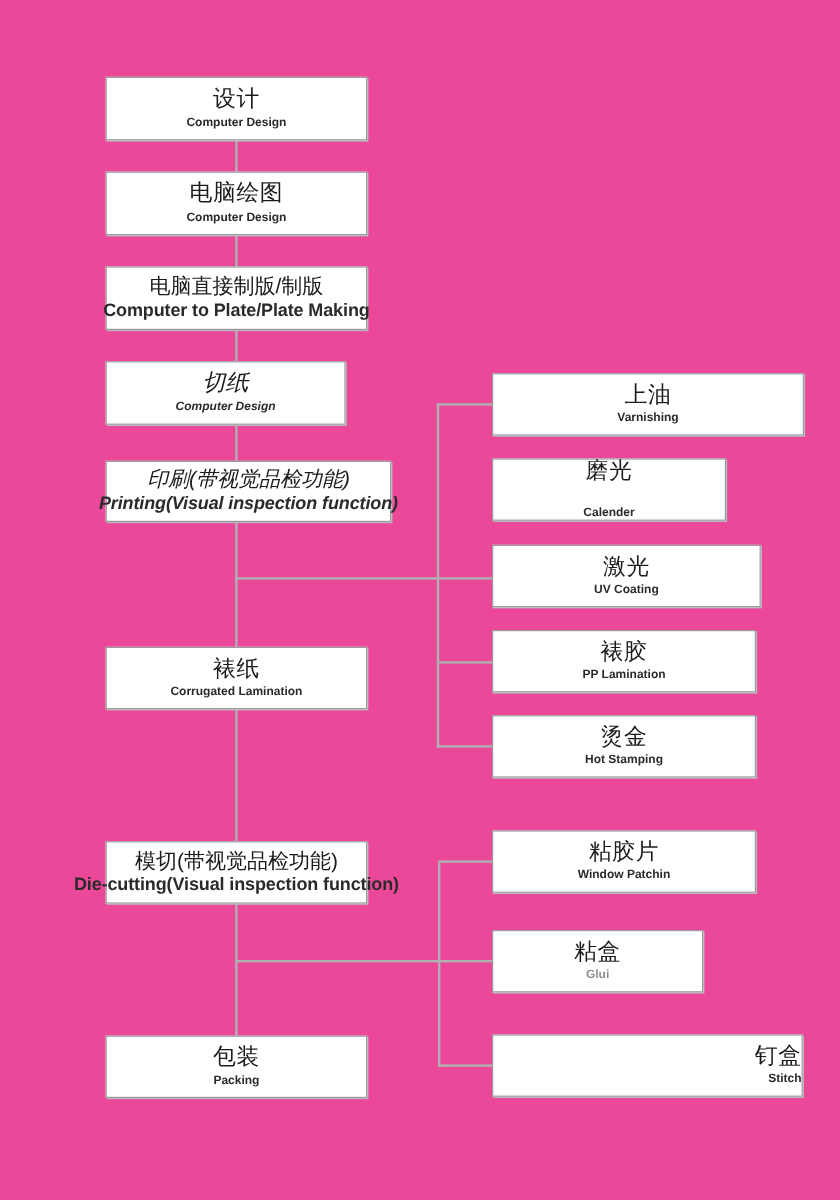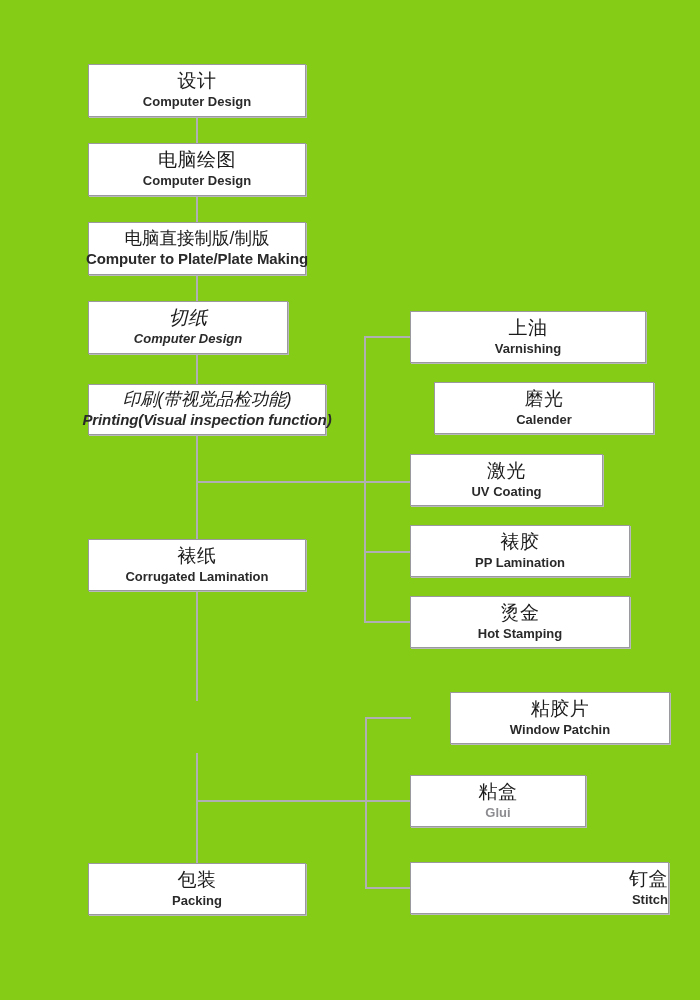--- a/index.html
+++ b/index.html
@@ -8,21 +8,21 @@
     padding: 0;
     background: #ffffff;
   }
   body {
     font-family: "Liberation Sans", "DejaVu Sans", sans-serif;
   }
   #stage {
     position: relative;
     width: 700px;
     height: 1000px;
-    background: #84cc16;
+    background: #ec4899;
     overflow: hidden;
   }
 
   
   .node {
     position: absolute;
     box-sizing: border-box;
     background: #ffffff;
     border: 1px solid #9a9a9e;
     box-shadow: 1px 1px 0 0 #b9b9bd;
@@ -34,21 +34,21 @@
   }
   .node .cn {
     color: #1b1b1b;
     font-size: 19px;
     line-height: 1.05;
     letter-spacing: 0.5px;
     white-space: nowrap;
   }
   .node .en {
     color: #2a2a2a;
-    font-size: 13px;
+    font-size: 10px;
     line-height: 1.1;
     margin-top: 4px;
     font-weight: bold;
     white-space: nowrap;
   }
   
   .node.long .cn { font-size: 17.5px; letter-spacing: 0px; }
   .node.long .en { font-size: 15px; letter-spacing: -0.1px; }
   .node.faint .en { color: #8d8d91; font-weight: bold; }
 
@@ -110,52 +110,56 @@
   <div class="node long" style="left:88px; top:384px; width:238px; height:51px;font-style:italic;">
     <span class="cn">印刷(带视觉品检功能)</span>
     <span class="en">Printing(Visual inspection function)</span>
   </div>
 
   <div class="node" style="left:88px; top:539px; width:218px; height:52px;">
     <span class="cn">裱纸</span>
     <span class="en">Corrugated Lamination</span>
   </div>
 
+  <div class="node long" style="left:88px; top:701px; width:218px; height:52px;">
+    <span class="cn">模切(带视觉品检功能)</span>
+    <span class="en">Die-cutting(Visual inspection function)</span>
+  </div>
 
   <div class="node" style="left:88px; top:863px; width:218px; height:52px;">
     <span class="cn">包装</span>
     <span class="en">Packing</span>
   </div>
 
-  <div class="node" style="left:410px; top:311px; width:236px; height:52px;">
+  <div class="node" style="left:410px; top:311px; width:260px; height:52px;">
     <span class="cn">上油</span>
     <span class="en">Varnishing</span>
   </div>
 
-  <div class="node" style="left:434px; top:382px; width:220px; height:52px;">
+  <div class="node" style="left:410px; top:382px; width:195px; height:52px;justify-content:space-between;">
     <span class="cn">磨光</span>
     <span class="en">Calender</span>
   </div>
 
-  <div class="node" style="left:410px; top:454px; width:193px; height:52px;">
+  <div class="node" style="left:410px; top:454px; width:224px; height:52px;">
     <span class="cn">激光</span>
     <span class="en">UV Coating</span>
   </div>
 
   <div class="node" style="left:410px; top:525px; width:220px; height:52px;">
     <span class="cn">裱胶</span>
     <span class="en">PP Lamination</span>
   </div>
 
   <div class="node" style="left:410px; top:596px; width:220px; height:52px;">
     <span class="cn">烫金</span>
     <span class="en">Hot Stamping</span>
   </div>
 
-  <div class="node" style="left:410px; top:692px; width:220px; height:52px;margin-left:40px;">
+  <div class="node" style="left:410px; top:692px; width:220px; height:52px;">
     <span class="cn">粘胶片</span>
     <span class="en">Window Patchin</span>
   </div>
 
   <div class="node faint" style="left:410px; top:775px; width:176px; height:52px;">
     <span class="cn">粘盒</span>
     <span class="en">Glui</span>
   </div>
 
   <div class="node" style="left:410px; top:862px; width:259px; height:52px;align-items:flex-end;">

